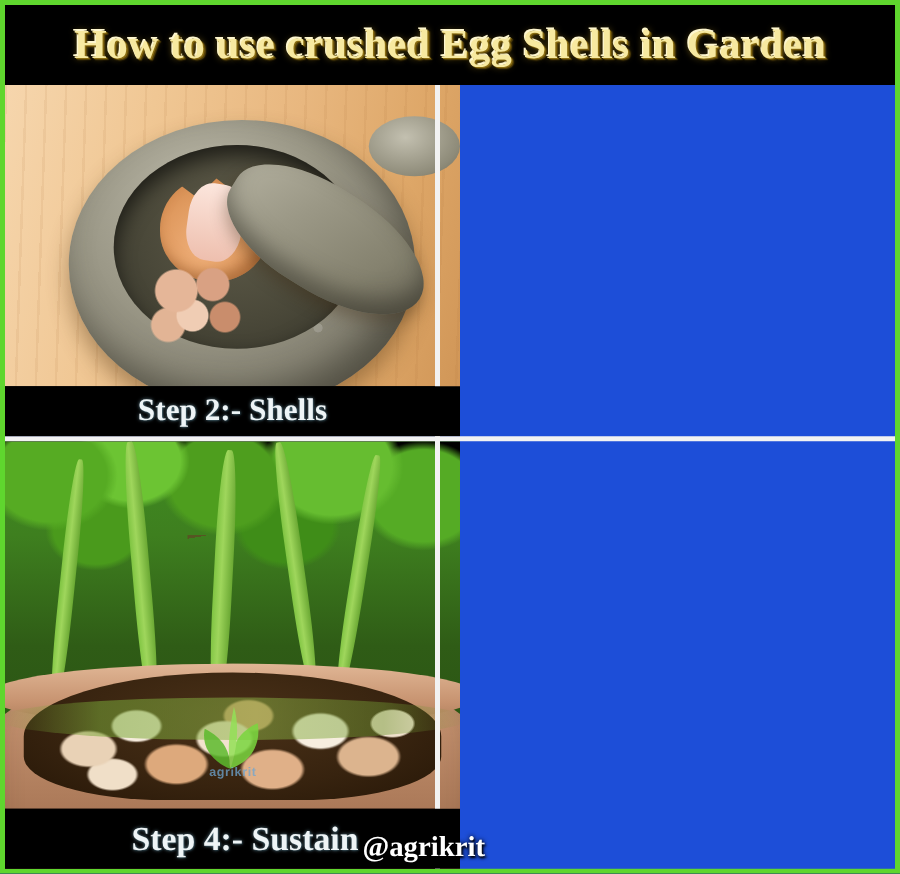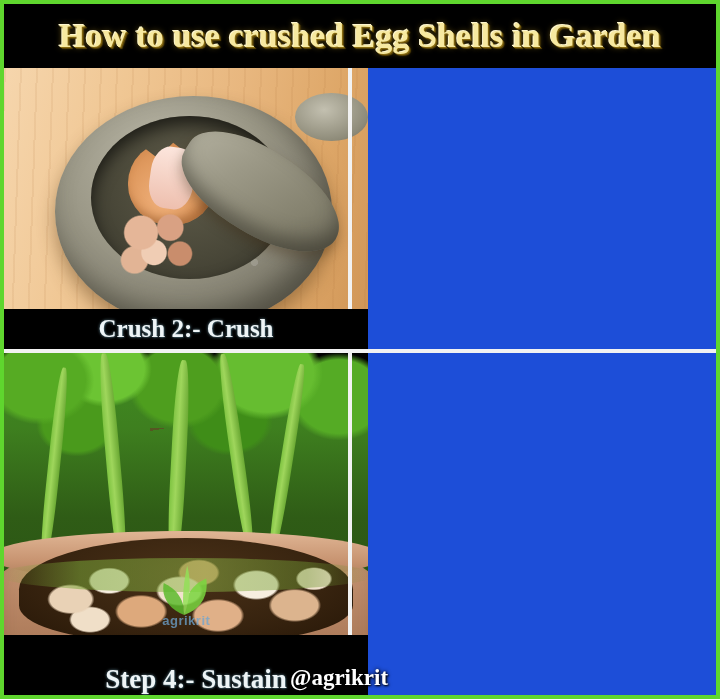--- a/index.html
+++ b/index.html
@@ -38,21 +38,21 @@
 
   
   .divider-v{position:absolute;left:344px;top:0;width:4px;height:627px;background:#f2f2f2;}
   .divider-h{position:absolute;left:0;top:281px;width:712px;height:4px;background:#f2f2f2;}
 
   
   .label-band{
     position:absolute;left:0;right:0;bottom:0;height:40px;background:#000;
     display:flex;align-items:center;justify-content:center;z-index:30;
   }
-  .bl .label-band,.br .label-band{height:60px;align-items:flex-end;}
+  .bl .label-band,.br .label-band{height:48px;}
   .label-text{
     font-family:"Liberation Serif",serif;font-weight:bold;font-size:25px;
     color:#eef4f6;white-space:nowrap;
     text-shadow:0 0 3px rgba(150,200,220,.7),1px 1px 1px #0a1418;
   }
   .bl .label-text,.br .label-text{font-size:27px;}
   .bl .label-text{transform:translateX(-26px);}
   .br .label-text{transform:translateX(10px);}
 
   .watermark{
@@ -189,21 +189,21 @@
       radial-gradient(ellipse 13% 28% at 80% 30%,#efdcc6 0 70%,rgba(0,0,0,0) 80%),
       radial-gradient(ellipse 12% 26% at 34% 70%,#dcb894 0 70%,rgba(0,0,0,0) 80%),
       radial-gradient(ellipse 11% 24% at 70% 74%,#f3e2cd 0 70%,rgba(0,0,0,0) 80%);}
   .p3-weed{position:absolute;left:82%;top:48%;width:16%;height:22%;
     background:
       radial-gradient(ellipse 22% 30% at 30% 26%,#7dc84b 0 70%,rgba(0,0,0,0) 80%),
       radial-gradient(ellipse 20% 28% at 62% 18%,#6cb83c 0 70%,rgba(0,0,0,0) 80%),
       radial-gradient(ellipse 21% 30% at 46% 58%,#8ad357 0 70%,rgba(0,0,0,0) 80%);}
   .logo{position:absolute;left:44%;top:60%;width:17%;height:18%;z-index:20;opacity:.85;}
   .logo-txt{position:absolute;left:40%;top:76%;width:26%;z-index:20;text-align:center;
-    font-family:"Liberation Sans",sans-serif;font-size:13px;font-weight:bold;
+    font-family:"Liberation Sans",sans-serif;font-size:10px;font-weight:bold;
     color:rgba(110,165,210,.75);letter-spacing:.5px;}
 
   
   .p4{background:
       linear-gradient(180deg,#3f8c22 0%,#3e7f1f 22%,#2f5c16 48%,#254a11 100%);}
   .p4-leaves{position:absolute;left:0;top:0;width:100%;height:58%;
     background:
       radial-gradient(ellipse 20% 30% at 10% 14%,#56ab23 0 62%,rgba(0,0,0,0) 74%),
       radial-gradient(ellipse 17% 26% at 28% 8%,#6cc433 0 62%,rgba(0,0,0,0) 74%),
       radial-gradient(ellipse 19% 30% at 48% 16%,#4e9e1e 0 62%,rgba(0,0,0,0) 74%),
@@ -283,21 +283,21 @@
         <div class="mortar-out"></div>
         <div class="mortar-tex"></div>
         <div class="mortar-in"></div>
         <div class="egg2"></div>
         <div class="egg2-in"></div>
         <div class="crumbs"></div>
         <div class="pestle"></div>
         <div class="pestle-tip"></div>
       </div>
       <div class="label-band">
-        <span class="label-text">Crush 2:- Crush</span>
+        <span class="label-text">Step 2:- Shells</span>
       </div>
     </div>
 
     <div class="cell bl">
       <div class="photo p3">
         <div class="p3-foliage"></div>
         <div class="p3-soil"></div>
         <div class="p3-shells"></div>
         <div class="p3-weed"></div>
         <div class="p3-pot"></div>

